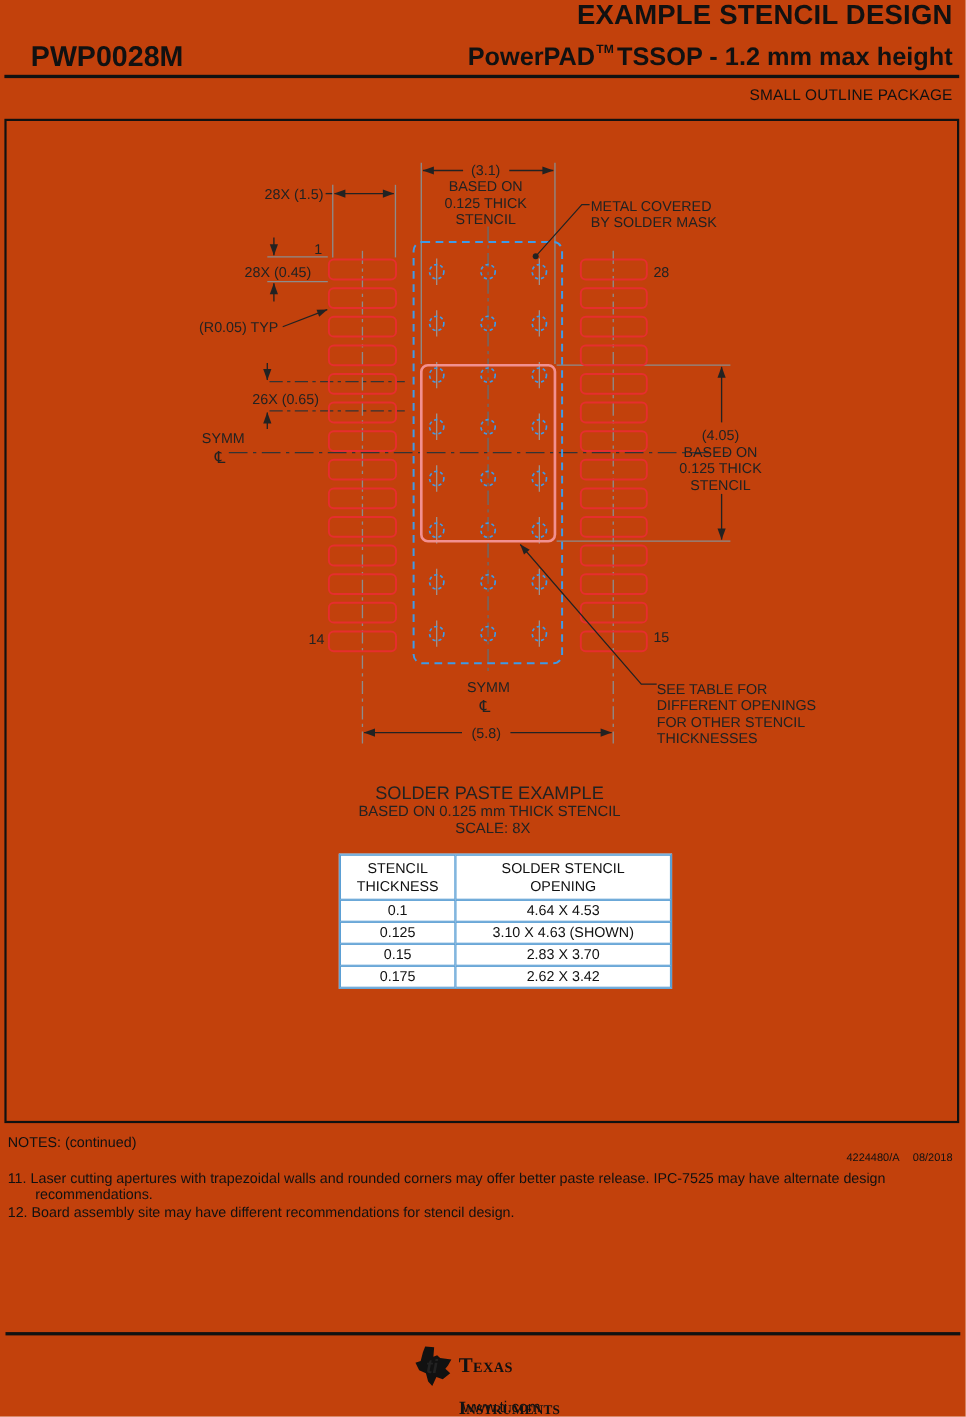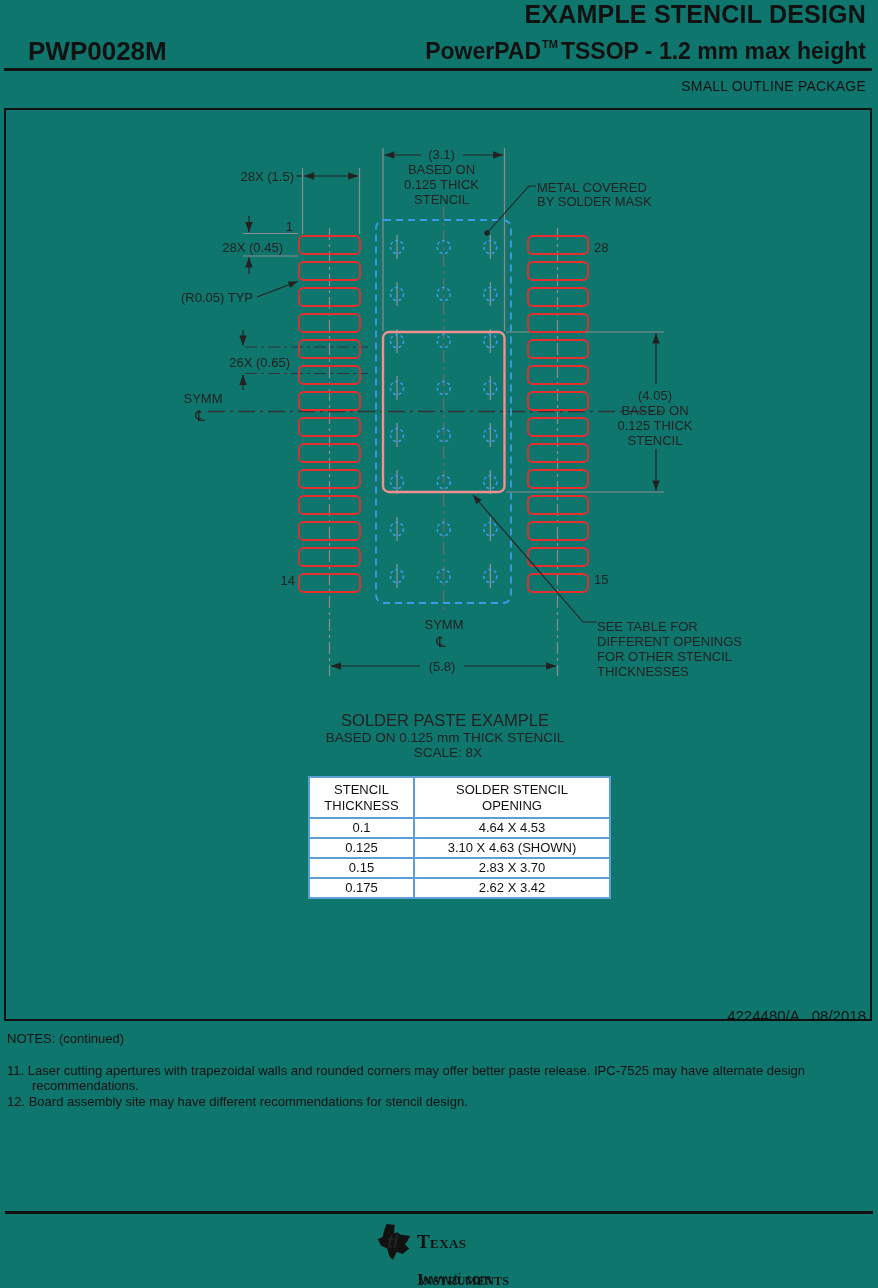--- a/index.html
+++ b/index.html
@@ -6,36 +6,36 @@
     --pad-red:#e62e2e;
     --open-red:#f29090;
     --mask-blue:#3d9be9;
     --tbl-blue:#5b9fd4;
     --ink:#111;
     --dim:#222;
     --gray:#8c8c8c;
   }
   html,body{margin:0;padding:0;background:#fff;}
   #page{
-    position:relative;width:878px;height:1288px;background:#0f766e;overflow:hidden;
+    position:relative;width:878px;height:1288px;background:#c2410c;overflow:hidden;
     font-family:"Liberation Sans","DejaVu Sans",sans-serif;color:var(--ink);
   }
   .abs{position:absolute;}
   
   .doc-title{top:0px;right:12px;font-size:25px;font-weight:bold;letter-spacing:0.2px;}
   .part-number{top:36px;left:8px;font-size:26px;font-weight:bold;margin-left:20px;}
   .family-line{top:38px;right:12px;font-size:23px;font-weight:bold;}
   .family-line sup{font-size:11px;font-weight:bold;position:relative;top:-2px;padding:0 3px 0 1px;}
   .head-rule{top:68px;left:4px;width:868px;height:3px;background:#111;}
   .subtitle{top:78px;right:12px;font-size:14px;letter-spacing:0.2px;}
   
   .frame{left:4px;top:108px;width:864px;height:909px;border:2px solid #111;}
   svg text{fill:#222;font-family:"Liberation Sans","DejaVu Sans",sans-serif;}
   
-  .docref{top:1007px;right:12px;font-size:15px;display:flex;gap:12px;}
+  .docref{top:1047px;right:12px;font-size:10px;display:flex;gap:12px;}
   
   .tbl{left:308px;top:776px;width:301px;display:grid;
        grid-template-columns:105px 1fr;grid-template-rows:41px 20px 20px 20px 20px;
        border:1.6px solid var(--tbl-blue);font-size:13px;text-align:center;background:#fff;}
   .tbl .cell{border:0.9px solid var(--tbl-blue);display:flex;align-items:center;justify-content:center;flex-direction:column;line-height:1.18;}
   
   .notes{left:7px;top:1031px;width:852px;font-size:13px;line-height:15.6px;}
   .notes-title{margin-bottom:16px;}
   .note{padding-left:25px;text-indent:-25px;}
   

